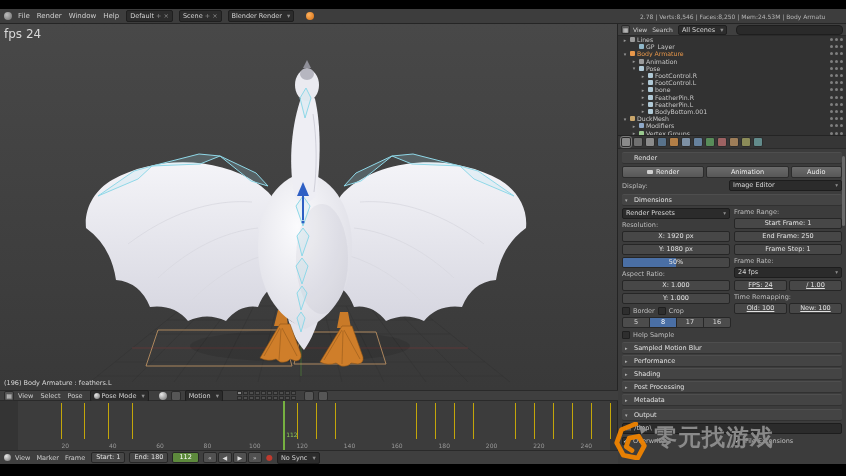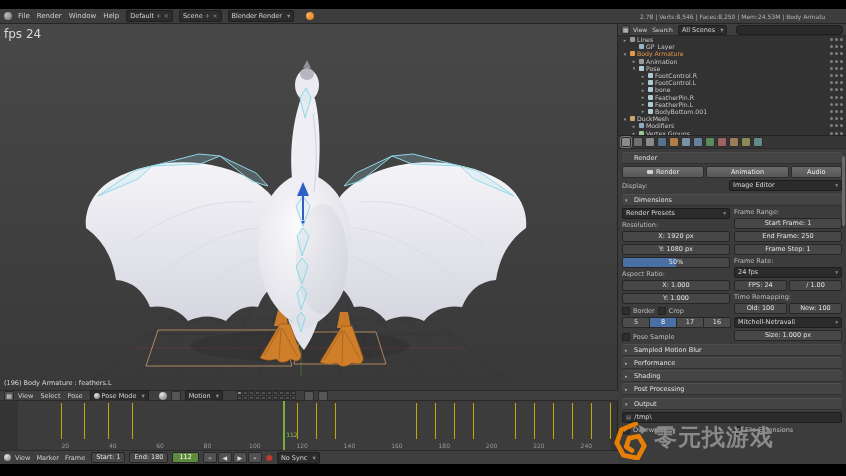--- a/index.html
+++ b/index.html
@@ -98,21 +98,21 @@
   .pbtn.big{flex:1.3;}
   .pbtn.small{flex:0.8;}
   .cam-ic{width:6px;height:4px;background:#cfcfcf;border-radius:1px;display:inline-block;}
   .plabel{color:#bdbdbd;height:8px;line-height:8px;}
   .dd{background:#2b2b2b;border:1px solid #1d1d1d;border-radius:2px;color:#d6d6d6;height:9px;
       line-height:9px;display:flex;justify-content:space-between;align-items:center;padding:0 3px;}
   .dd b{font-weight:normal;color:#8f8f8f;font-size:5.5px;}
   .pgrid{display:grid;grid-template-columns:1fr 1fr;column-gap:4px;}
   .pcol{display:flex;flex-direction:column;gap:2px;}
   .pair{display:flex;gap:2px;}
-  .pair .nf{flex:1;}
+  .pair .nf{flex:1;text-decoration:underline;}
   .chk{width:6px;height:6px;background:#2e2e2e;border:1px solid #1f1f1f;border-radius:1px;
        display:inline-block;position:relative;flex:0 0 auto;}
   .chk.on::after{content:"✓";position:absolute;left:0;top:-1px;font-size:6px;color:#e8e8e8;}
   .chkrow{display:flex;align-items:center;gap:3px;height:9px;}
   .seg{display:flex;flex:1;}
   .seg b{flex:1;font-weight:normal;background:#4c4c4c;border:1px solid #272727;color:#ddd;
          height:9px;line-height:9px;text-align:center;margin-right:-1px;}
   .seg b:first-child{border-radius:2px 0 0 2px;}
   .seg b:last-child{border-radius:0 2px 2px 0;}
   .seg b.active{background:#4a6fa5;color:#fff;}
@@ -626,49 +626,46 @@
       <div class="pgrid">
         <div class="pcol">
           <span class="seg">
             <b>5</b>
             <b class="active">8</b>
             <b>17</b>
             <b>16</b>
           </span>
           <span class="chkrow">
             <i class="chk"></i>
-            <span class="plabel">Pose Sample</span>
-          </span>
-        </div>
-        <div class="pcol">
-          <span class="dd">
-            <span>Mitchell-Netravali</span>
-            <b>▾</b>
-          </span>
-          <span class="nf">Size: 1.000 px</span>
+            <span class="plabel">Help Sample</span>
+          </span>
         </div>
       </div>
 
       <div id="collapsed-mid">
           <div class="phdr">
             <span class="tri">▸</span>
             <span>Sampled Motion Blur</span>
           </div>
           <div class="phdr">
             <span class="tri">▸</span>
             <span>Performance</span>
           </div>
           <div class="phdr">
             <span class="tri">▸</span>
             <span>Shading</span>
           </div>
           <div class="phdr">
             <span class="tri">▸</span>
             <span>Post Processing</span>
           </div>
+          <div class="phdr">
+            <span class="tri">▸</span>
+            <span>Metadata</span>
+          </div>
         </div>
 
       <div class="phdr">
         <span class="tri">▾</span>
         <span>Output</span>
       </div>
       <span class="dd pathrow">
         <span><b class="fold">▤</b><span>/tmp\</span></span>
       </span>
       <div class="pgrid">

